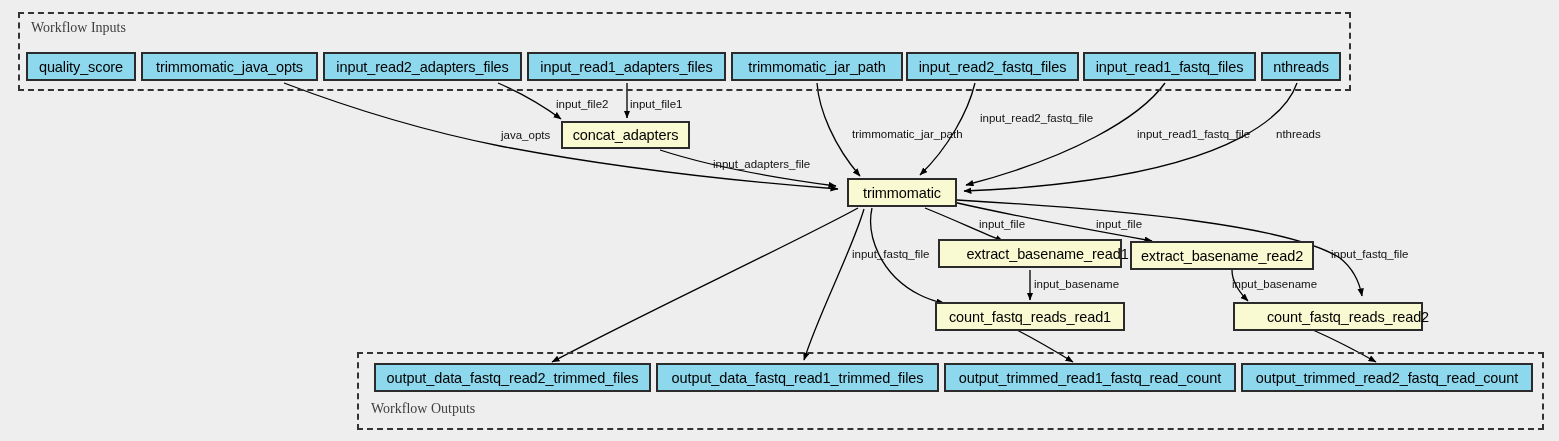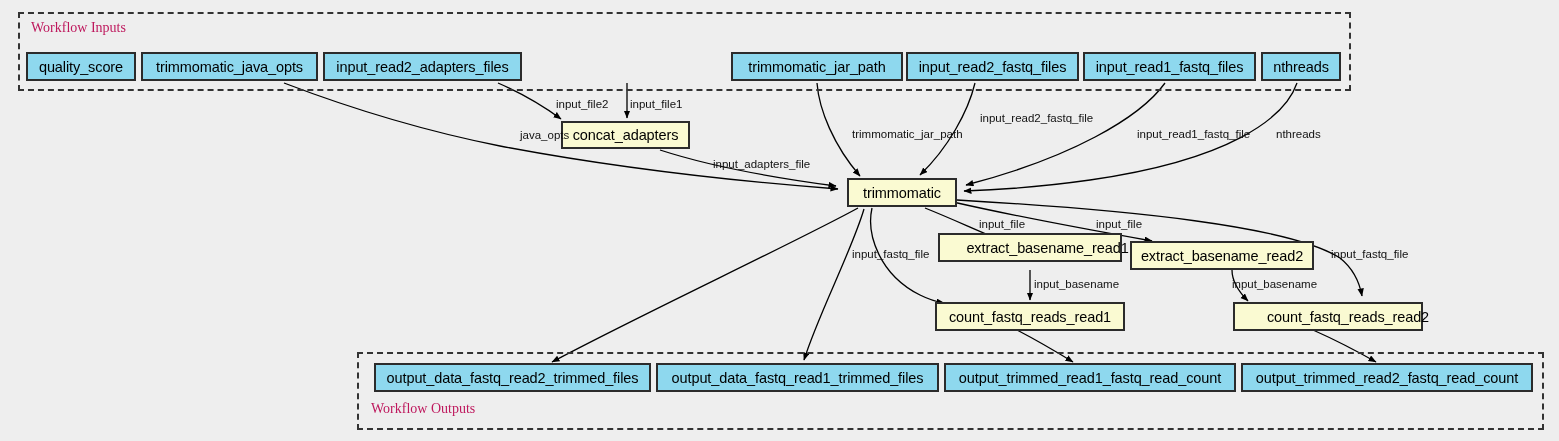--- a/index.html
+++ b/index.html
@@ -27,21 +27,21 @@
   .cluster {
     position: absolute;
     border: 2px dashed #333333;
     background: transparent;
     box-sizing: border-box;
   }
   .cluster-label {
     position: absolute;
     font-family: "Liberation Serif", serif;
     font-size: 14px;
-    color: #be185d;
+    color: #404040;
     white-space: nowrap;
   }
   .node {
     position: absolute;
     box-sizing: border-box;
     border: 2px solid #2b2b2b;
     display: flex;
     align-items: center;
     justify-content: center;
     font-size: 14.5px;
@@ -123,40 +123,43 @@
 
   <div class="node io" style="left:26px; top:52px; width:110px; height:29px;">
     <span>quality_score</span>
   </div>
   <div class="node io" style="left:141px; top:52px; width:177px; height:29px;">
     <span>trimmomatic_java_opts</span>
   </div>
   <div class="node io" style="left:323px; top:52px; width:199px; height:29px;">
     <span>input_read2_adapters_files</span>
   </div>
+  <div class="node io" style="left:527px; top:52px; width:199px; height:29px;">
+    <span>input_read1_adapters_files</span>
+  </div>
   <div class="node io" style="left:731px; top:52px; width:172px; height:29px;">
     <span>trimmomatic_jar_path</span>
   </div>
   <div class="node io" style="left:906px; top:52px; width:173px; height:29px;">
     <span>input_read2_fastq_files</span>
   </div>
   <div class="node io" style="left:1083px; top:52px; width:173px; height:29px;">
     <span>input_read1_fastq_files</span>
   </div>
   <div class="node io" style="left:1261px; top:52px; width:80px; height:29px;">
     <span>nthreads</span>
   </div>
 
   <div class="node step" style="left:561px; top:121px; width:129px; height:28px;">
     <span>concat_adapters</span>
   </div>
   <div class="node step" style="left:847px; top:178px; width:110px; height:29px;">
     <span>trimmomatic</span>
   </div>
-  <div class="node step" style="left:938px; top:233px; width:184px; height:29px;padding-left:35px;">
+  <div class="node step" style="left:938px; top:239px; width:184px; height:29px;padding-left:35px;">
     <span>extract_basename_read1</span>
   </div>
   <div class="node step" style="left:1130px; top:241px; width:184px; height:29px;">
     <span>extract_basename_read2</span>
   </div>
   <div class="node step" style="left:935px; top:302px; width:190px; height:29px;">
     <span>count_fastq_reads_read1</span>
   </div>
   <div class="node step" style="left:1233px; top:302px; width:190px; height:29px;padding-left:40px;">
     <span>count_fastq_reads_read2</span>
@@ -170,21 +173,21 @@
   </div>
   <div class="node io" style="left:944px; top:363px; width:292px; height:29px;">
     <span>output_trimmed_read1_fastq_read_count</span>
   </div>
   <div class="node io" style="left:1241px; top:363px; width:292px; height:29px;">
     <span>output_trimmed_read2_fastq_read_count</span>
   </div>
 
   <div class="edge-label" style="left:556px; top:98px;text-align:right;">input_file2</div>
   <div class="edge-label" style="left:630px; top:98px;">input_file1</div>
-  <div class="edge-label" style="left:520px; top:129px;text-align:center;">java_opts</div>
+  <div class="edge-label" style="left:501px; top:129px;text-align:center;">java_opts</div>
   <div class="edge-label" style="left:713px; top:158px;">input_adapters_file</div>
   <div class="edge-label" style="left:852px; top:128px;">trimmomatic_jar_path</div>
   <div class="edge-label" style="left:980px; top:112px;text-align:center;">input_read2_fastq_file</div>
   <div class="edge-label" style="left:1137px; top:128px;">input_read1_fastq_file</div>
   <div class="edge-label" style="left:1276px; top:128px;">nthreads</div>
   <div class="edge-label" style="left:979px; top:218px;">input_file</div>
   <div class="edge-label" style="left:1096px; top:218px;">input_file</div>
   <div class="edge-label" style="left:852px; top:248px;">input_fastq_file</div>
   <div class="edge-label" style="left:1331px; top:248px;">input_fastq_file</div>
   <div class="edge-label" style="left:1034px; top:278px;">input_basename</div>

